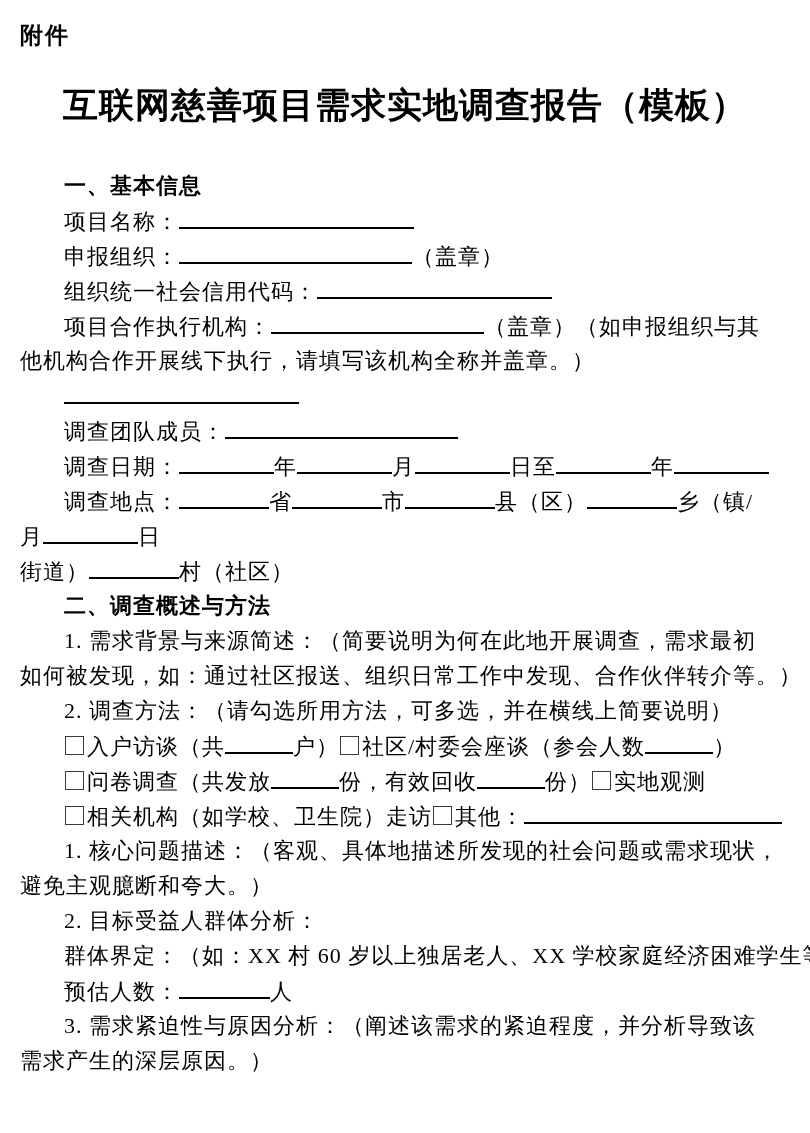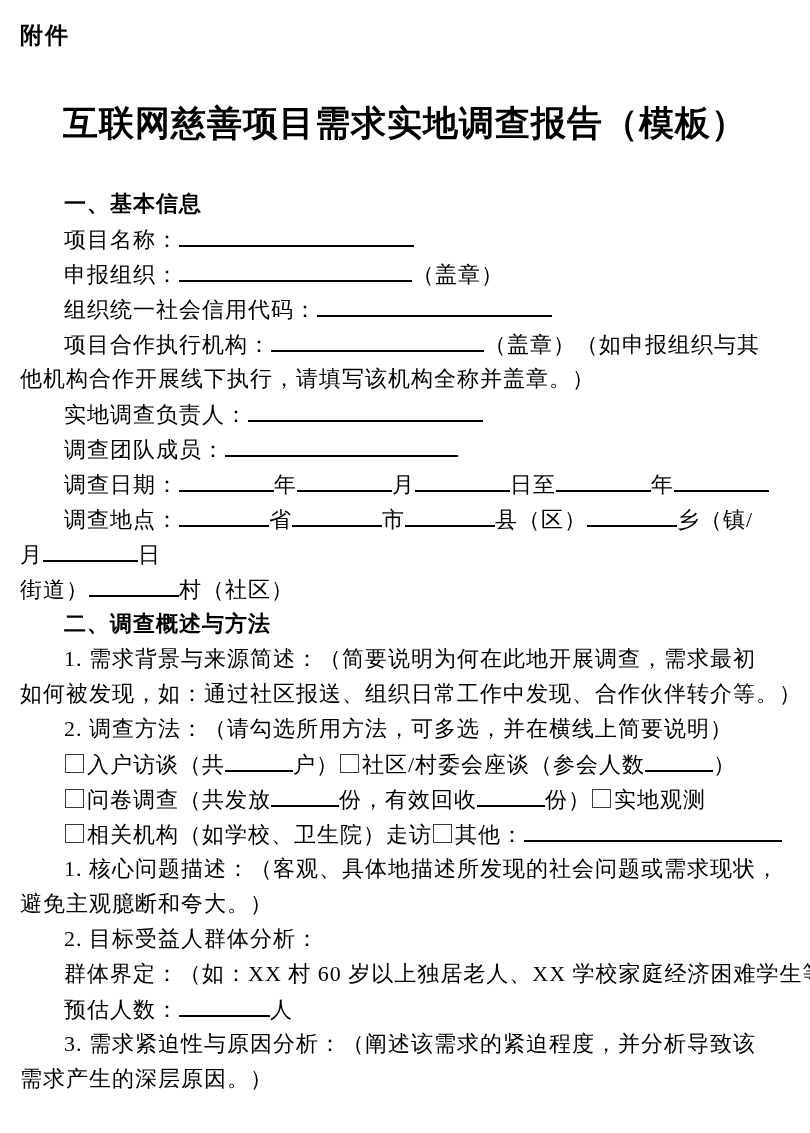--- a/index.html
+++ b/index.html
@@ -19,21 +19,21 @@
     overflow: hidden;
   }
   .attachment {
     font-family: "Liberation Sans", "DejaVu Sans", sans-serif;
     font-weight: bold;
     font-size: 23px;
     line-height: 26px;
     letter-spacing: 2px;
   }
   .doc-title {
-    margin-top: 54px;
+    margin-top: 36px;
     text-align: center;
     font-family: "Liberation Serif", "DejaVu Serif", serif;
     font-weight: bold;
     font-size: 35px;
     line-height: 44px;
     letter-spacing: 1px;
     white-space: nowrap;
   }
   .doc-body {
     margin-top: 40px;
@@ -73,21 +73,21 @@
 <div class="page">
   <div class="attachment">附件</div>
   <div class="doc-title">互联网慈善项目需求实地调查报告（模板）</div>
   <div class="doc-body" id="doc-body">
       <div class="line indent heading"><span class="text-run">一、基本信息</span></div>
       <div class="line indent"><span class="text-run">项目名称：</span><span class="blank" style="width: 235px;"></span></div>
       <div class="line indent"><span class="text-run">申报组织：</span><span class="blank" style="width: 233px;"></span><span class="text-run">（盖章）</span></div>
       <div class="line indent"><span class="text-run">组织统一社会信用代码：</span><span class="blank" style="width: 235px;"></span></div>
       <div class="line indent"><span class="text-run">项目合作执行机构：</span><span class="blank" style="width: 213px;"></span><span class="text-run">（盖章）（如申报组织与其</span></div>
       <div class="line"><span class="text-run">他机构合作开展线下执行，请填写该机构全称并盖章。）</span></div>
-      <div class="line indent"><span class="text-run">实地调查负责人：</span><span class="blank" style="width: 235px;"></span></div>
+      <div class="line indent"><span class="blank" style="width: 235px;"></span></div>
       <div class="line indent"><span class="text-run">调查团队成员：</span><span class="blank" style="width: 233px;"></span></div>
       <div class="line indent"><span class="text-run">调查日期：</span><span class="blank" style="width: 95px;"></span><span class="text-run">年</span><span class="blank" style="width: 95px;"></span><span class="text-run">月</span><span class="blank" style="width: 95px;"></span><span class="text-run">日至</span><span class="blank" style="width: 95px;"></span><span class="text-run">年</span><span class="blank" style="width: 95px;"></span></div>
       <div class="line indent"><span class="text-run">调查地点：</span><span class="blank" style="width: 90px;"></span><span class="text-run">省</span><span class="blank" style="width: 90px;"></span><span class="text-run">市</span><span class="blank" style="width: 90px;"></span><span class="text-run">县（区）</span><span class="blank" style="width: 90px;"></span><span class="text-run">乡（镇/</span></div>
       <div class="line"><span class="text-run">月</span><span class="blank" style="width: 95px;"></span><span class="text-run">日</span></div>
       <div class="line"><span class="text-run">街道）</span><span class="blank" style="width: 90px;"></span><span class="text-run">村（社区）</span></div>
       <div class="line indent heading"><span class="text-run">二、调查概述与方法</span></div>
       <div class="line indent"><span class="text-run">1. 需求背景与来源简述：（简要说明为何在此地开展调查，需求最初</span></div>
       <div class="line"><span class="text-run">如何被发现，如：通过社区报送、组织日常工作中发现、合作伙伴转介等。）</span></div>
       <div class="line indent"><span class="text-run">2. 调查方法：（请勾选所用方法，可多选，并在横线上简要说明）</span></div>
       <div class="line indent"><span class="checkbox"></span><span class="text-run">入户访谈（共</span><span class="blank" style="width: 68px;"></span><span class="text-run">户）</span><span class="checkbox"></span><span class="text-run">社区/村委会座谈（参会人数</span><span class="blank" style="width: 68px;"></span><span class="text-run">）</span></div>

